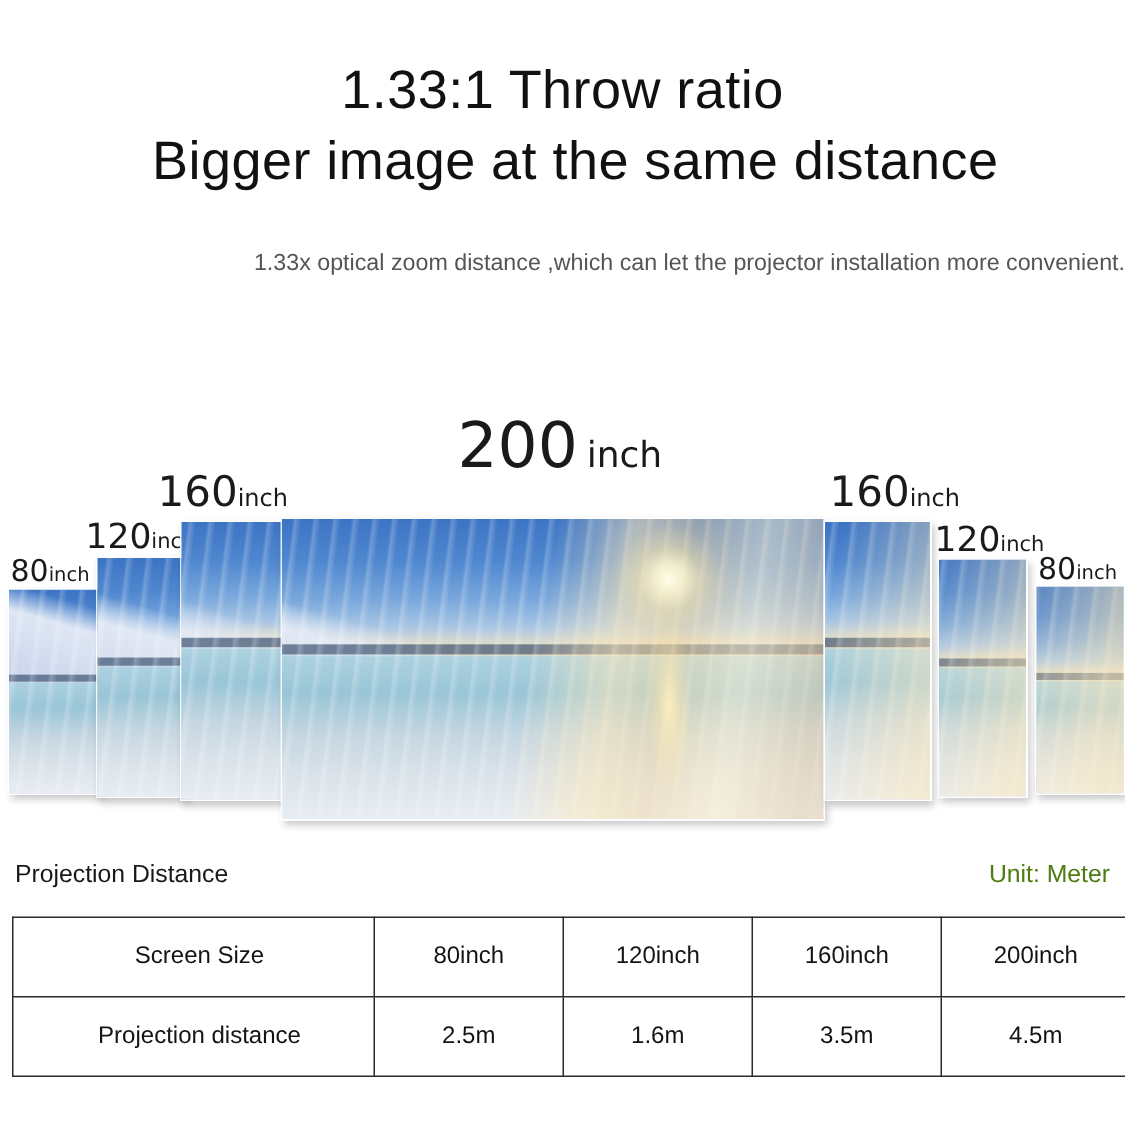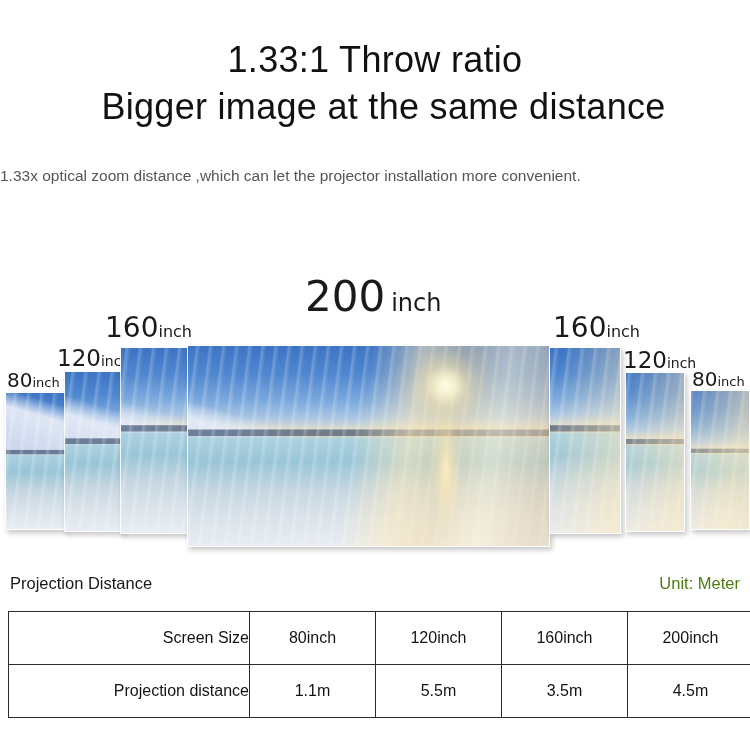--- a/index.html
+++ b/index.html
@@ -21,21 +21,21 @@
   .headline .line1{
     font-size:36px;line-height:44px;font-weight:400;
     letter-spacing:0.3px;color:#111;
   }
   .headline .line2{
     font-size:36px;line-height:46px;font-weight:400;
     letter-spacing:0.3px;color:#111;margin-top:2px;padding-left:17px;
   }
   .subhead{
     position:absolute;left:0;right:0;top:163px;
-    text-align:left;color:#555;
+    text-align:right;color:#555;
   }
   .subhead .s1{font-size:15.5px;line-height:26px;}
   .subhead .s2{font-size:15.5px;line-height:26px;}
 
   
   .stage{position:absolute;left:0;top:0;width:750px;height:560px;}
 
   .panel{
     position:absolute;
     background-repeat:no-repeat;
@@ -117,21 +117,21 @@
   table.dist td{
     border:1.4px solid #2b2b2b;
     height:52px;
     font-size:16px;
     color:#141414;
     text-align:center;
     vertical-align:middle;
     padding:0;
   }
   table.dist td.rowlabel{
-    text-align:right;
+    text-align:center;
     padding-left:8px;
     width:232px;
   }
   table.dist td.val{width:125px;}
 </style>
 </head>
 <body>
 
 <div class="page">
 
@@ -206,21 +206,21 @@
     <tbody>
       <tr>
         <td class="rowlabel">Screen Size</td>
         <td class="val">80inch</td>
         <td class="val">120inch</td>
         <td class="val">160inch</td>
         <td class="val">200inch</td>
       </tr>
       <tr>
         <td class="rowlabel">Projection distance</td>
-        <td class="val">1.1m</td>
-        <td class="val">5.5m</td>
+        <td class="val">2.5m</td>
+        <td class="val">1.6m</td>
         <td class="val">3.5m</td>
         <td class="val">4.5m</td>
       </tr>
     </tbody>
   </table>
 
 </div>
 
 </body></html>

